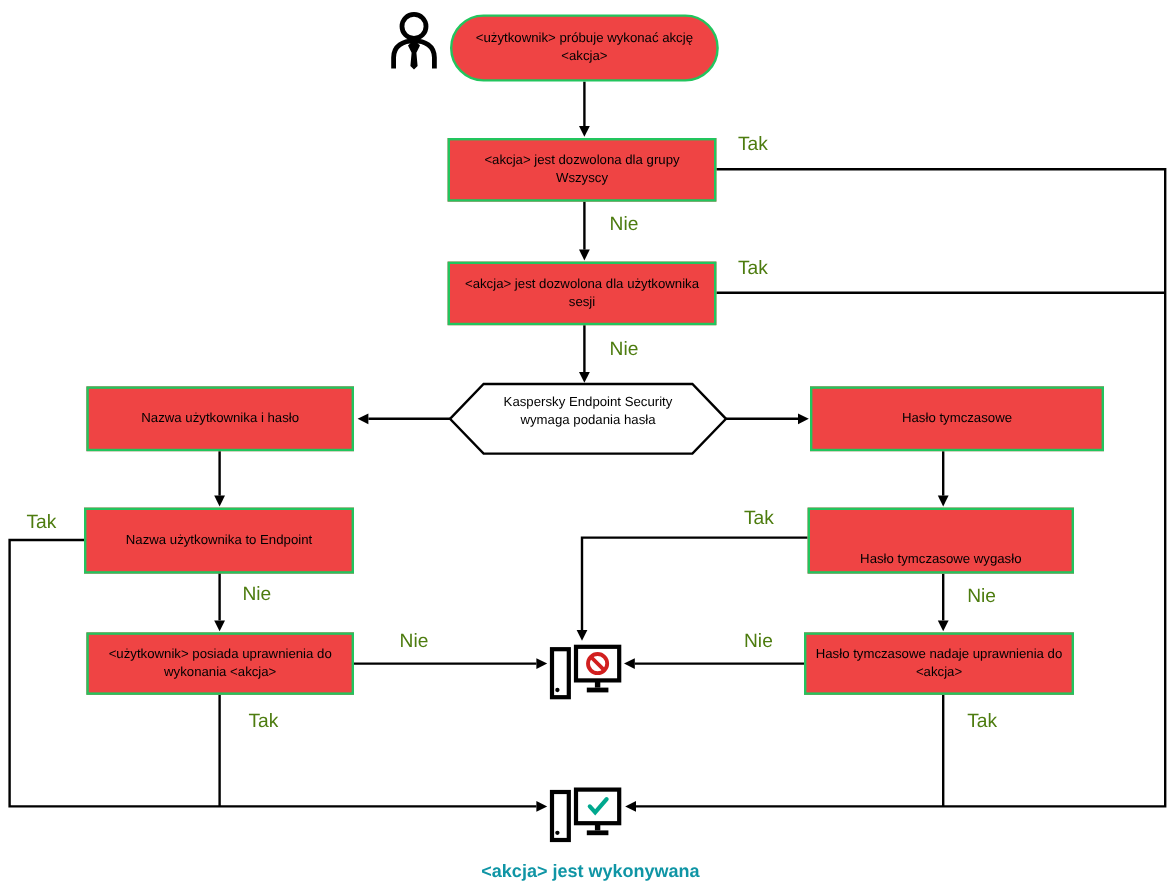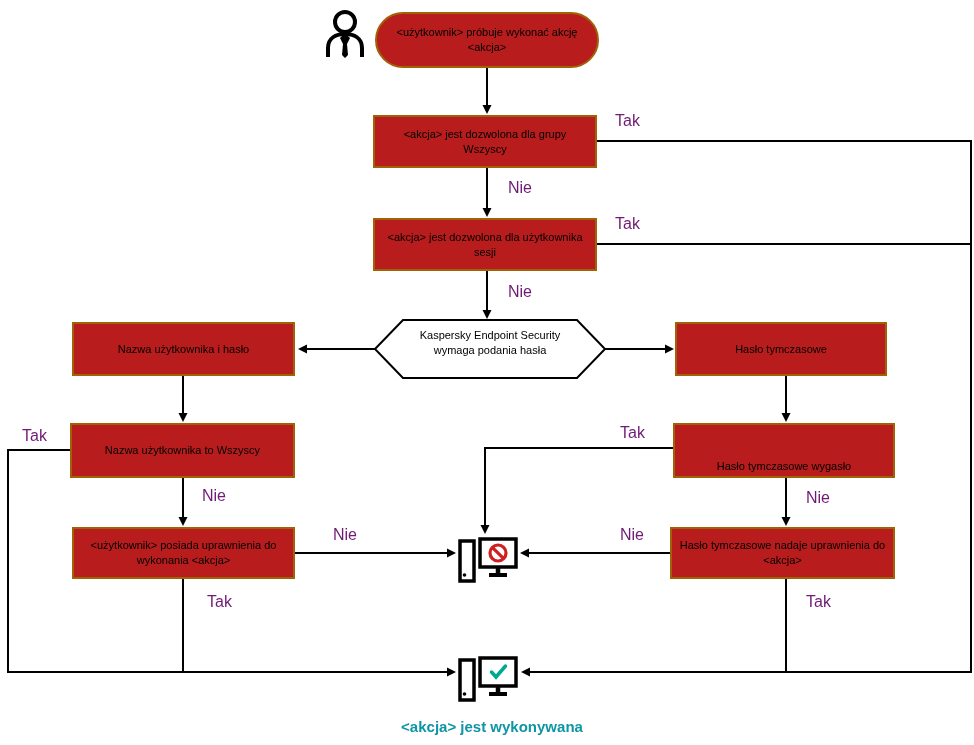--- a/index.html
+++ b/index.html
@@ -2,28 +2,28 @@
 <html><head>
 <meta charset="utf-8">
 <style>
   html,body{margin:0;padding:0;background:#fff;}
   .stage{
     position:relative;width:974px;height:745px;background:#fff;overflow:hidden;
     font-family:"Liberation Sans",sans-serif;color:#000;
   }
   .stage svg{position:absolute;left:0;top:0;}
   .node{
-    position:absolute;box-sizing:border-box;border:2px solid #a16207;background:#b91c1c;
+    position:absolute;box-sizing:border-box;border:2px solid #22c55e;background:#ef4444;
     display:flex;align-items:center;justify-content:center;text-align:center;
     font-size:11px;line-height:1.35;padding:2px 6px;
   }
   .node.ellipse{border-radius:28px;}
   .node.naked{border:none;background:transparent;}
   .edge-label{
-    position:absolute;font-size:16px;color:#701a75;white-space:nowrap;
+    position:absolute;font-size:16px;color:#4d7c0f;white-space:nowrap;
   }
   .outcome{
     position:absolute;font-size:15px;text-align:center;width:214px;white-space:nowrap;
   }
   .outcome.blocked{color:#c0504d;}
   .outcome.executed{color:#0f95a5;font-weight:bold;}
 </style>
 </head>
 <body>
 
@@ -110,26 +110,26 @@
   </div>
 
   <div class="node naked" style="left:398px;top:322px;width:184px;height:41px;">
     <span>Kaspersky Endpoint Security wymaga podania hasła</span>
   </div>
 
   <div class="node" style="left:72px;top:322px;width:223px;height:54px;">
     <span>Nazwa użytkownika i hasło</span>
   </div>
 
-  <div class="node" style="left:675px;top:322px;width:212px;height:54px;">
+  <div class="node" style="left:675px;top:322px;width:245px;height:54px;">
     <span>Hasło tymczasowe</span>
   </div>
 
   <div class="node" style="left:70px;top:423px;width:225px;height:55px;">
-    <span>Nazwa użytkownika to Wszyscy</span>
+    <span>Nazwa użytkownika to Endpoint</span>
   </div>
 
   <div class="node" style="left:72px;top:527px;width:223px;height:52px;">
     <span>&lt;użytkownik&gt; posiada uprawnienia do wykonania &lt;akcja&gt;</span>
   </div>
 
   <div class="node" style="left:673px;top:423px;width:222px;height:55px;align-items:flex-end;">
     <span>Hasło tymczasowe wygasło</span>
   </div>
 

